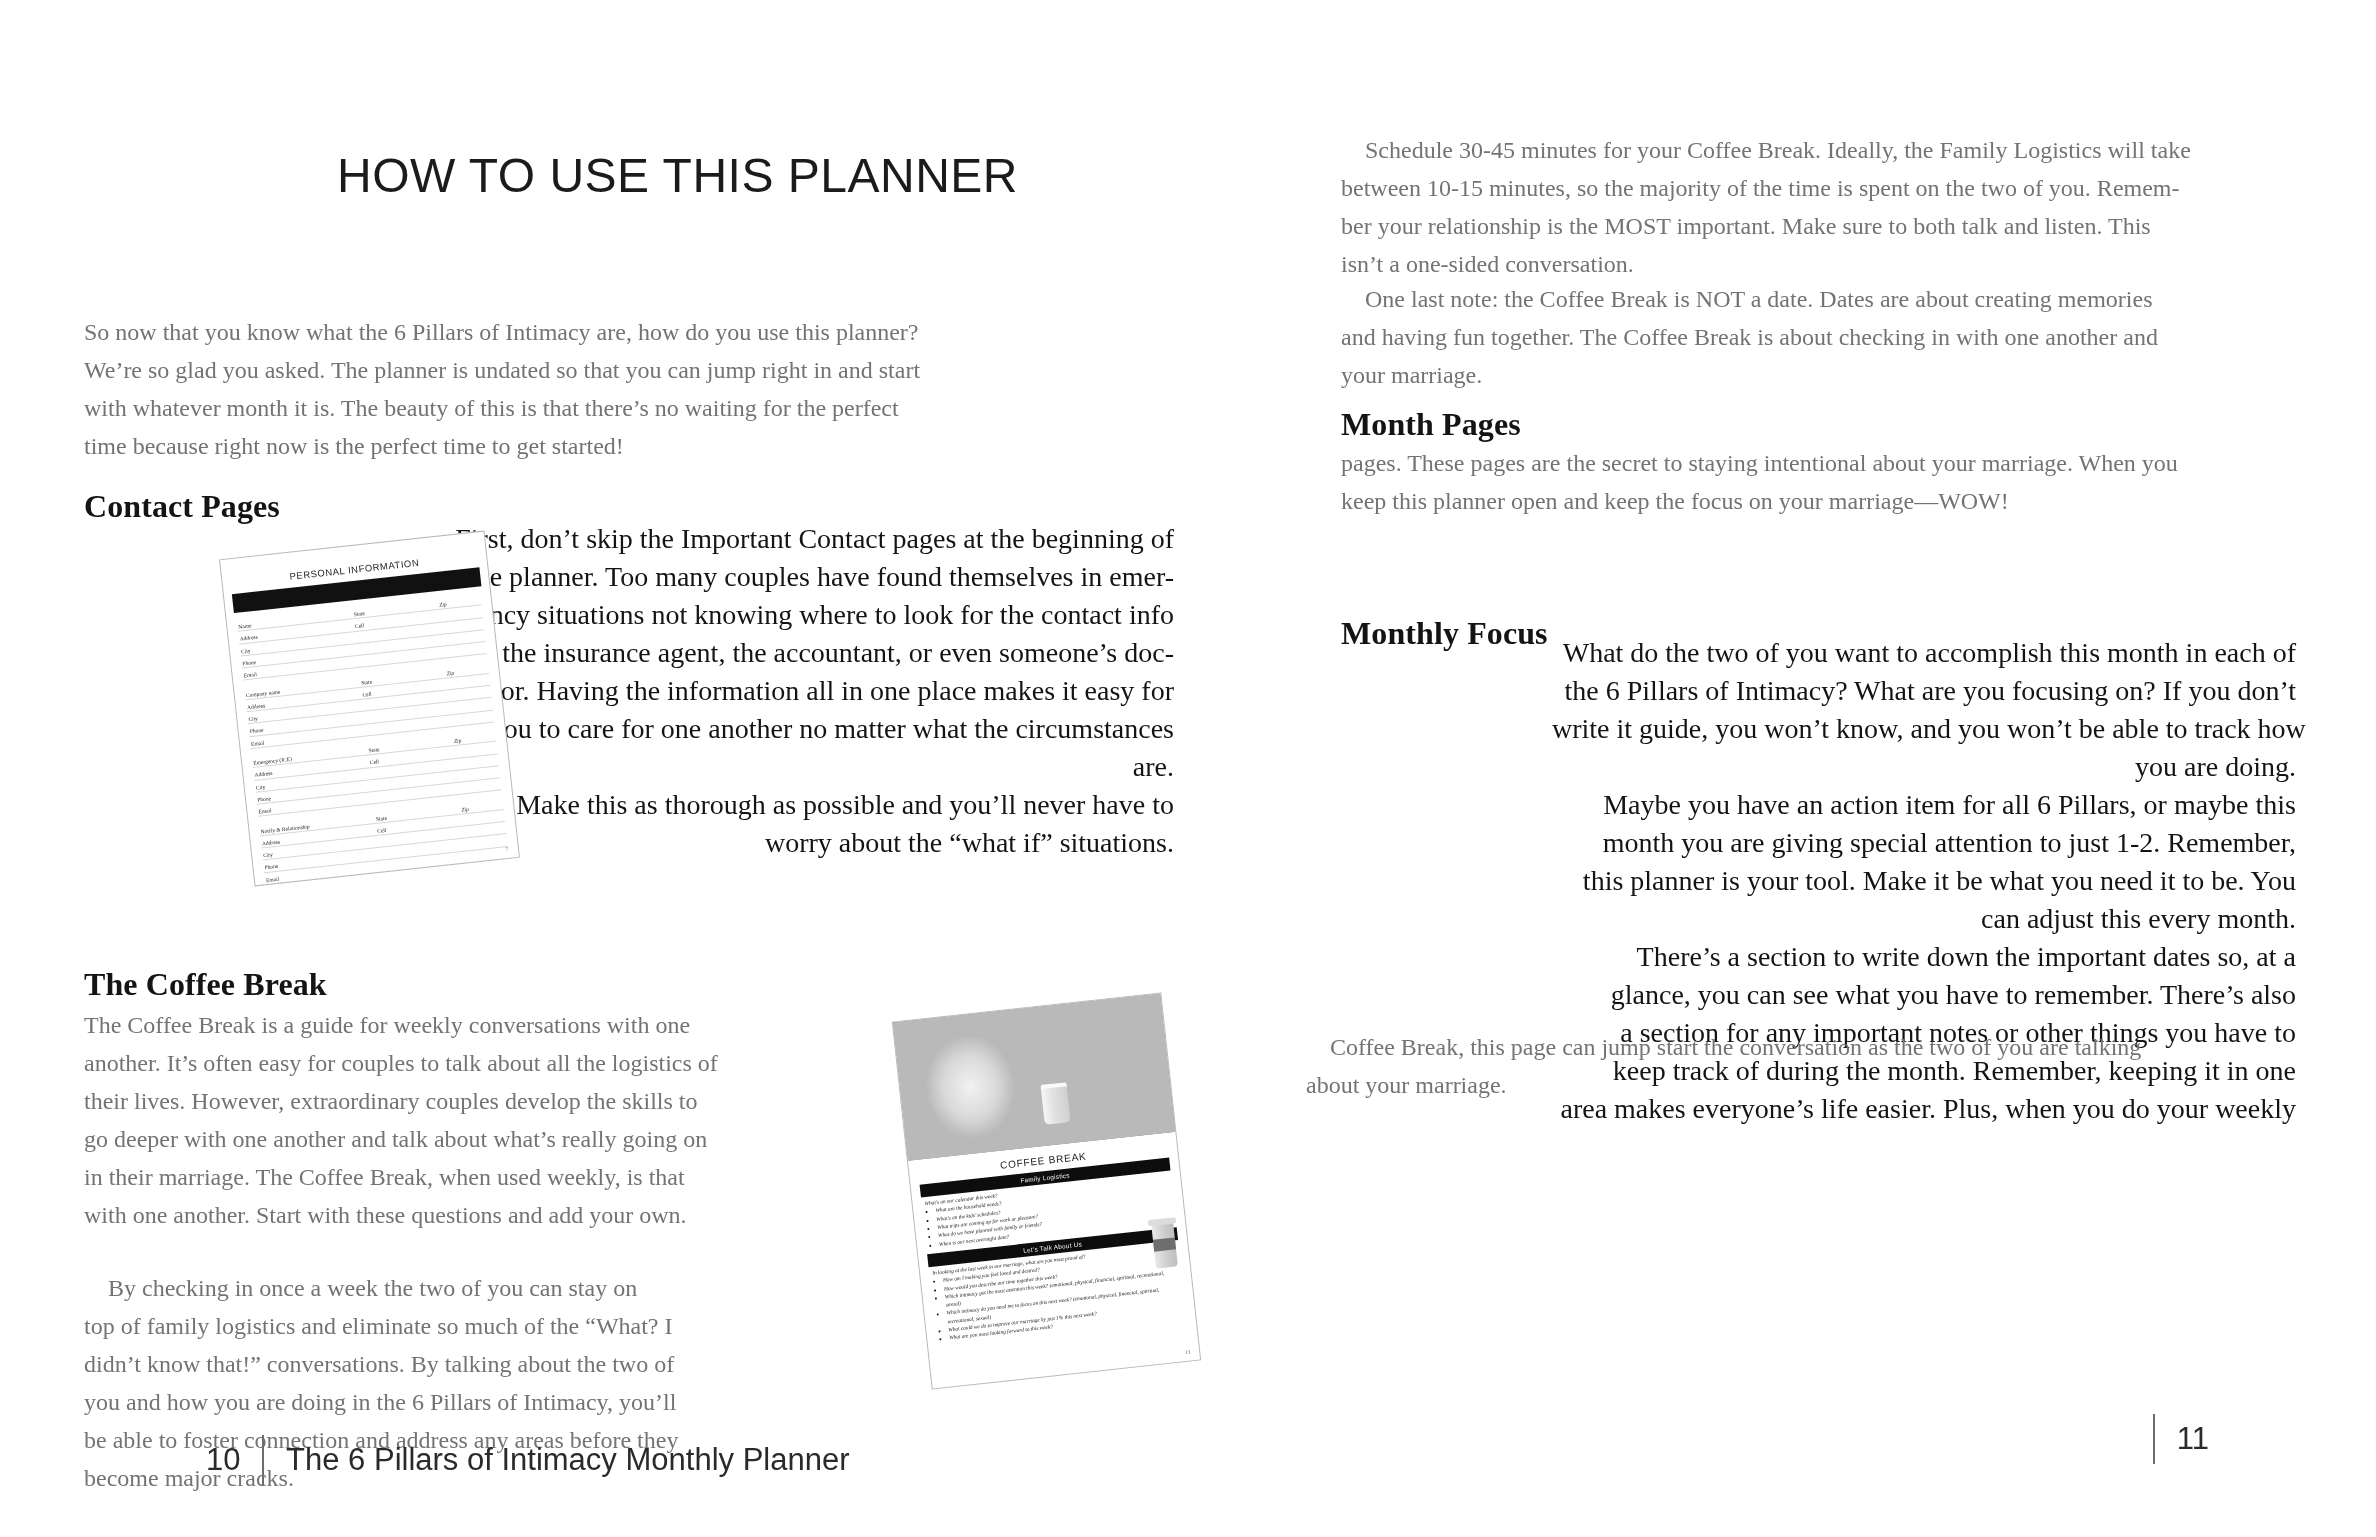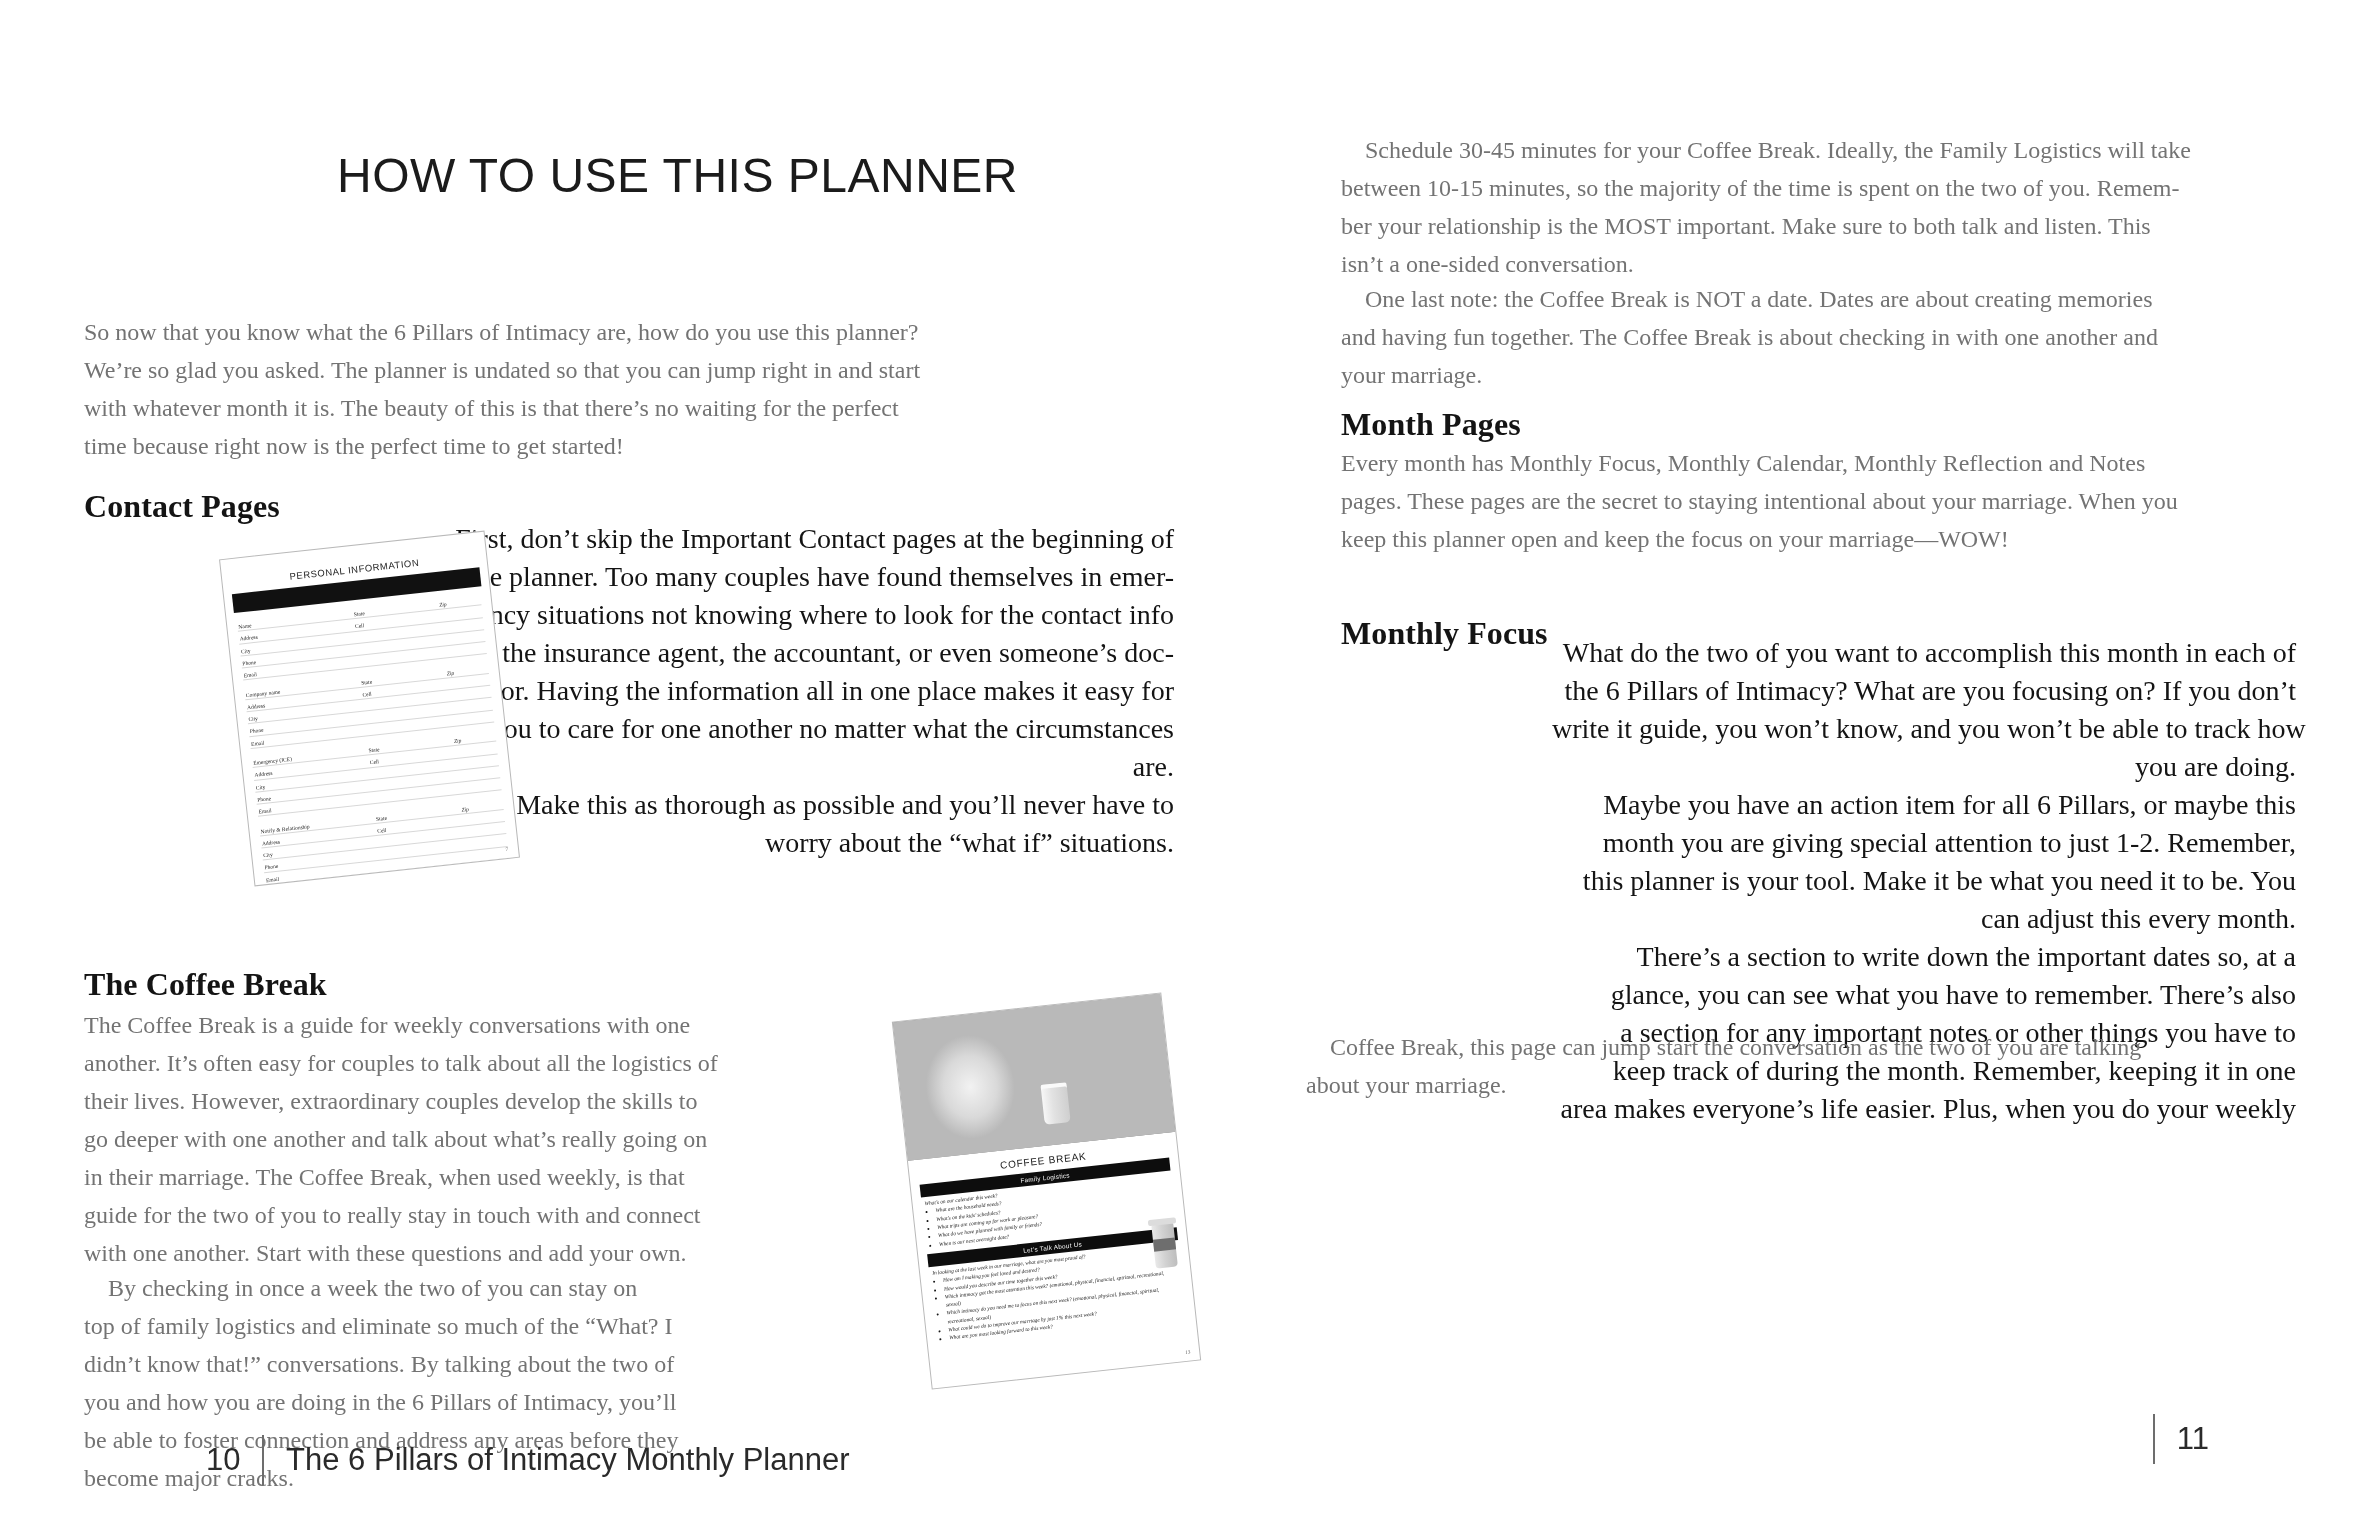--- a/index.html
+++ b/index.html
@@ -310,21 +310,20 @@
     </div>
 
     <div class="sec-head" style="position:absolute; left:-35px; top:945px;">The Coffee Break</div>
 
     <div class="lines" id="cb-p1" style="position:absolute; left:-35px; top:985px; width:812px;">
         <span>The Coffee Break is a guide for weekly conversations with one</span>
         <span>another. It’s often easy for couples to talk about all the logistics of</span>
         <span>their lives. However, extraordinary couples develop the skills to</span>
         <span>go deeper with one another and talk about what’s really going on</span>
         <span>in their marriage. The Coffee Break, when used weekly, is that</span>
-        <span>guide for the two of you to really stay in touch with and connect</span>
         <span>with one another. Start with these questions and add your own.</span>
       </div>
 
     <div class="lines" id="cb-p2" style="position:absolute; left:-35px; top:1248px; width:812px;">
         <span>    By checking in once a week the two of you can stay on</span>
         <span>top of family logistics and eliminate so much of the “What? I</span>
         <span>didn’t know that!” conversations. By talking about the two of</span>
         <span>you and how you are doing in the 6 Pillars of Intimacy, you’ll</span>
         <span>be able to foster connection and address any areas before they</span>
         <span>become major cracks.</span>
@@ -376,21 +375,20 @@
 
     <div class="lines" id="rp-p2" style="position:absolute; left:0; top:280px; width:955px;">
         <span>    One last note: the Coffee Break is NOT a date. Dates are about creating memories</span>
         <span>and having fun together. The Coffee Break is about checking in with one another and</span>
         <span>your marriage.</span>
       </div>
 
     <div class="sec-head" style="position:absolute; left:0; top:406px;">Month Pages</div>
 
     <div class="lines" id="rp-month" style="position:absolute; left:0; top:444px; width:955px;">
-        <span>Every month has Monthly Focus, Monthly Calendar, Monthly Reflection and Notes</span>
         <span>pages. These pages are the secret to staying intentional about your marriage. When you</span>
         <span>keep this planner open and keep the focus on your marriage—WOW!</span>
       </div>
 
     <div class="sec-head" style="position:absolute; left:0; top:599px;margin-top:16px;">Monthly Focus</div>
 
     <div class="wrapblock" id="rp-focus" style="position:absolute; left:211px; top:634px; width:744px;">
         <span>What do the two of you want to accomplish this month in each of</span>
         <span>the 6 Pillars of Intimacy? What are you focusing on? If you don’t</span>
         <span>write it guide, you won’t know, and you won’t be able to track how</span>

